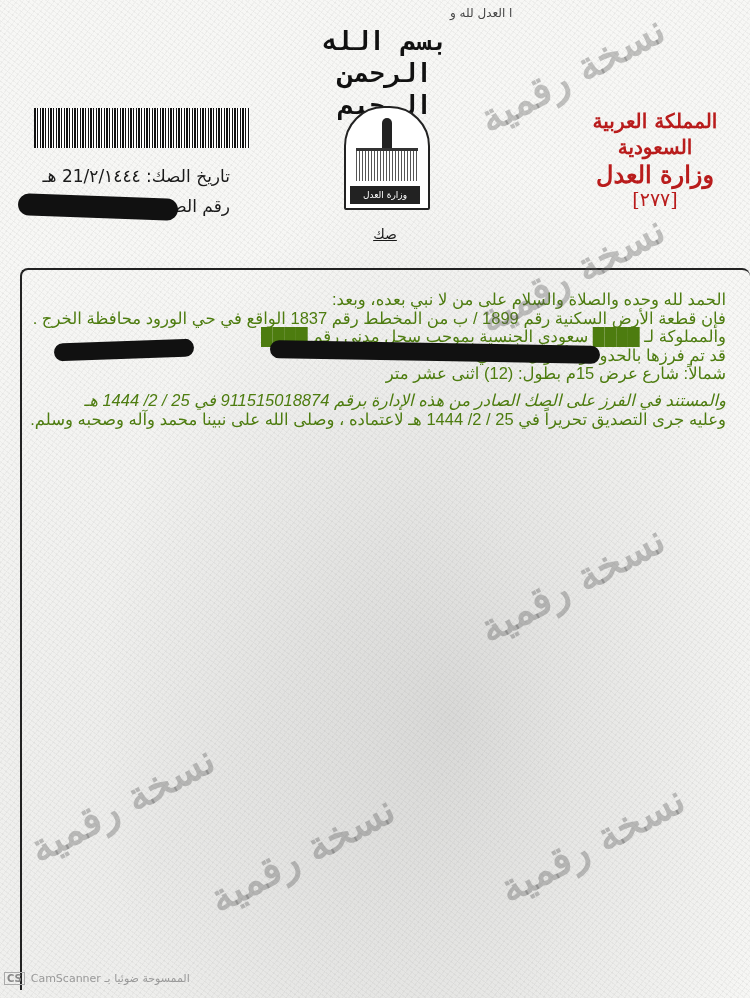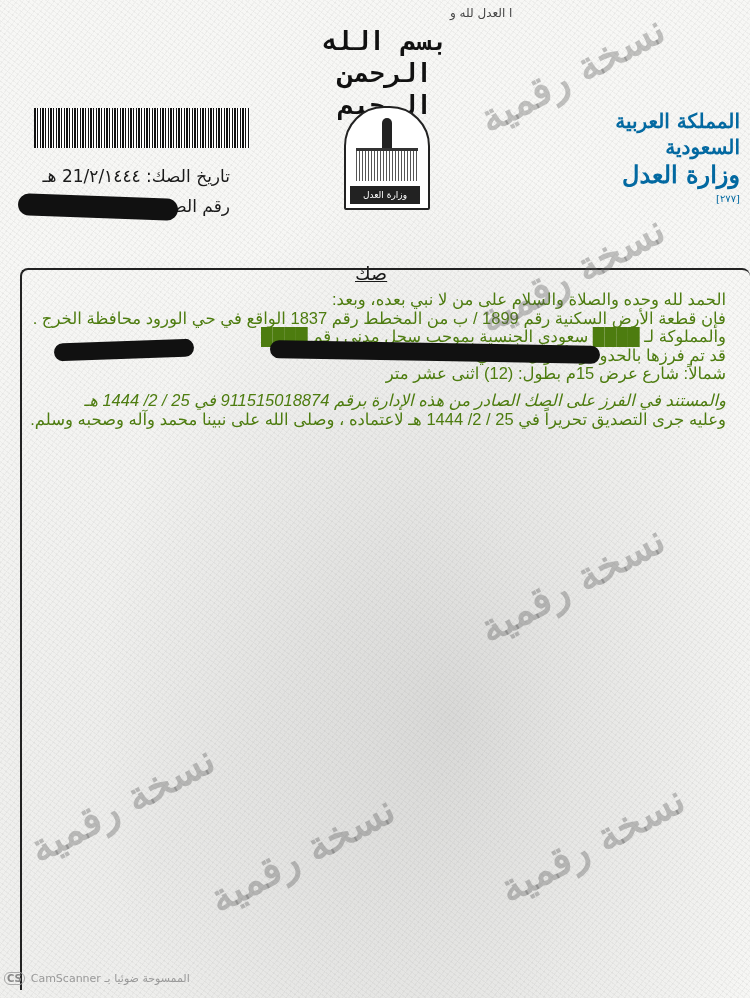--- a/index.html
+++ b/index.html
@@ -18,34 +18,34 @@
       repeating-linear-gradient(-53deg, rgba(0,0,0,0.03) 0 1px, rgba(0,0,0,0) 1px 5px),
       #f7f7f5;
   }
   .topline { position:absolute; left:450px; top:6px; font-size:12px; color:#444; direction:rtl; }
   .basmala {
     position:absolute; left:290px; top:26px; width:190px; text-align:center;
     font-family:Liberation Mono, monospace; font-size:26px; font-weight:bold; color:#111;
     direction:rtl; letter-spacing:-1px;
   }
   .ministry {
-    position:absolute; right:10px; top:108px; width:170px; 
-    direction:rtl; font-family:"DejaVu Serif", serif; color:#0369a1;
+    position:absolute; right:10px; top:108px; width:170px; text-align:center;
+    direction:rtl; font-family:"DejaVu Serif", serif; color:#b91c1c;
   }
   .ministry .l1 { font-size:20px; font-weight:bold; line-height:26px; }
   .ministry .l2 { font-size:24px; font-weight:bold; line-height:30px; }
-  .ministry .l3 { font-size:10px; line-height:18px; }
+  .ministry .l3 { font-size:19px; line-height:18px; }
   .emblem {
     position:absolute; left:344px; top:106px; width:82px; height:100px;
     border:2px solid #222; border-radius:40px 40px 2px 2px; background:#fff;
   }
   .emblem .tree { position:absolute; left:36px; top:10px; width:10px; height:30px; background:#222; border-radius:5px 5px 0 0; }
   .emblem .scale { position:absolute; left:10px; top:40px; width:62px; height:30px; border-top:3px solid #333; background:repeating-linear-gradient(90deg,#555 0 1px,#fff 1px 3px); }
   .emblem .banner { position:absolute; left:4px; bottom:4px; width:70px; height:18px; background:#222; color:#fff; font-size:9px; text-align:center; line-height:18px; direction:rtl; }
-  .sakk-title { position:absolute; left:355px; top:226px; width:60px; text-align:left; font-size:19px; text-decoration:underline; direction:rtl;margin-top:36px; }
+  .sakk-title { position:absolute; left:355px; top:226px; width:60px; text-align:center; font-size:14px; text-decoration:underline; direction:rtl; }
   .barcode {
     position:absolute; left:34px; top:108px; width:216px; height:40px;
     background:repeating-linear-gradient(90deg,#111 0 2px,#fff 2px 3px,#111 3px 4px,#fff 4px 6px,#111 6px 7px,#fff 7px 8px);
   }
   .date-line { position:absolute; left:20px; top:166px; width:210px; direction:rtl; font-size:17px; text-align:right; }
   .num-line { position:absolute; left:20px; top:196px; width:210px; direction:rtl; font-size:17px; text-align:right; }
   .redact { position:absolute; background:#111; border-radius:14px; }
   .frame {
     position:absolute; left:20px; top:268px; width:728px; height:720px;
     border-left:2px solid #222; border-top:2px solid #222; border-top-left-radius:8px; border-top-right-radius:8px;
@@ -53,21 +53,21 @@
   .body-text {
     position:absolute; right:24px; top:290px; width:700px; direction:rtl; text-align:right;
     font-family:"Liberation Sans", sans-serif; font-size:16.5px; line-height:18.6px; color:#4d7c0f;
   }
   .body-text p { margin:0; }
   .watermark {
     position:absolute; font-family:"DejaVu Serif", serif; font-weight:bold; color:rgba(90,90,90,0.35);
     font-size:40px; direction:rtl; transform:rotate(-28deg); white-space:nowrap;
   }
   .camscanner { position:absolute; left:4px; top:972px; display:flex; align-items:center; gap:6px; font-size:11px; color:#999; }
-  .cs-logo { border:1px solid #aaa; border-radius:6px; padding:0 2px; font-size:10px; font-weight:bold; color:#888; }
+  .cs-logo { border:1px solid #aaa; border-radius:0; padding:0 2px; font-size:10px; font-weight:bold; color:#888; }
 </style>
 </head>
 <body>
 
 <div class="paper"></div>
 
 <div class="topline">ا العدل لله و</div>
 <div class="basmala">بسم الله الرحمن الرحيم</div>
 
 <div class="ministry">

